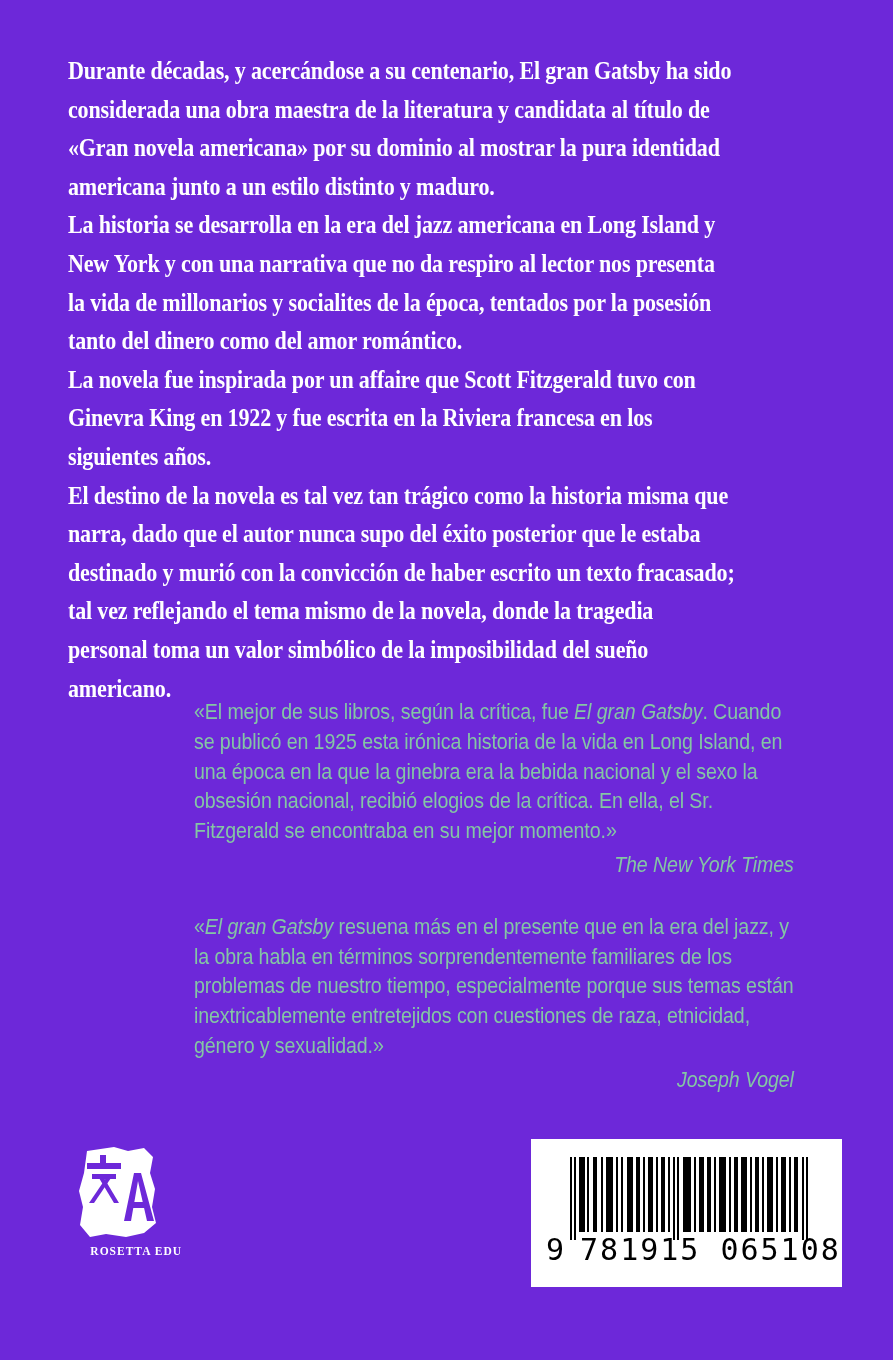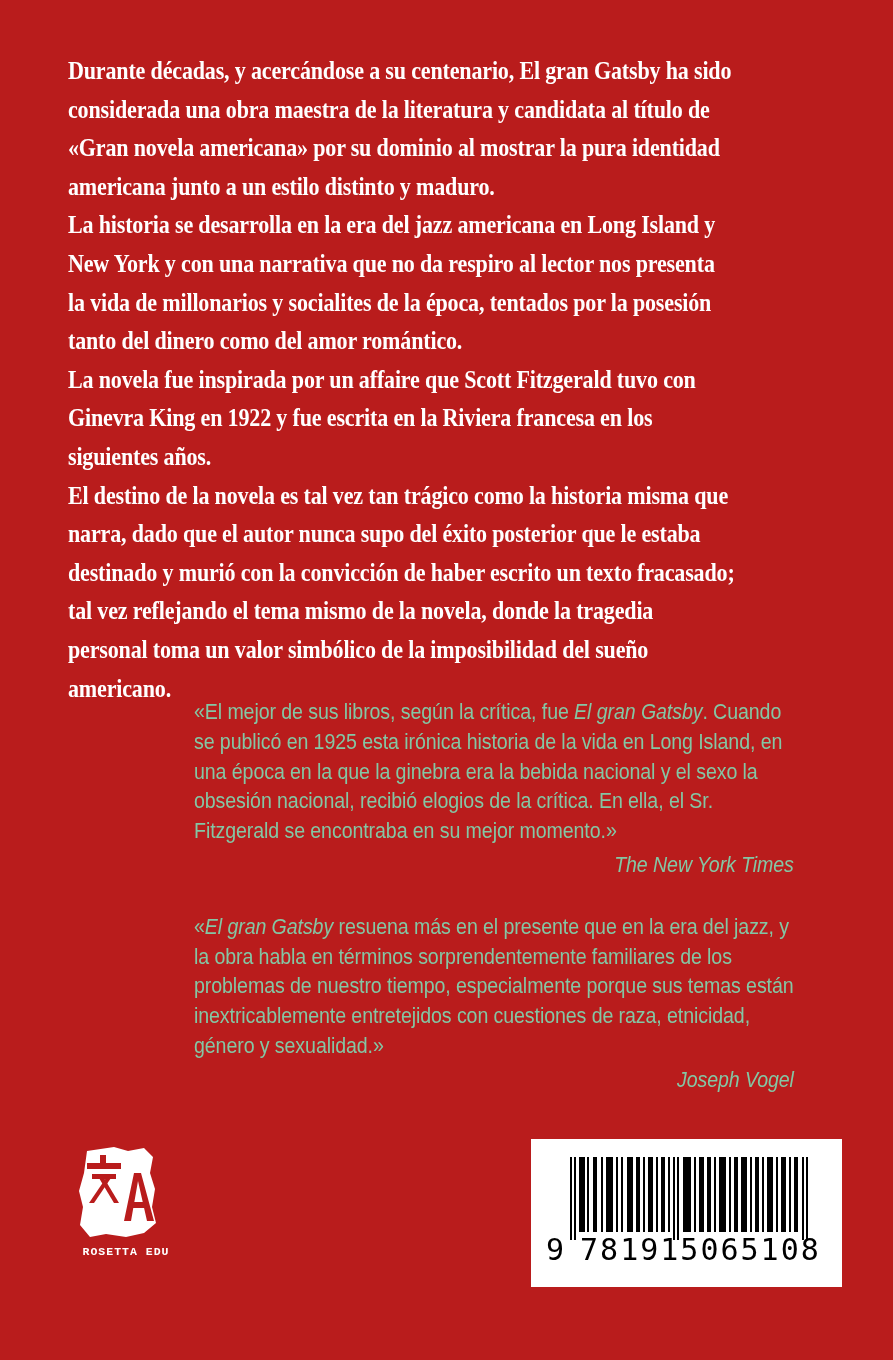--- a/index.html
+++ b/index.html
@@ -11,21 +11,21 @@
     width: 893px;
     height: 1360px;
     position: relative;
     overflow: hidden;
     font-family: "Liberation Serif", serif;
   }
 
   .cover {
     position: absolute;
     inset: 0;
-    background: #b91c1c;
+    background: #6d28d9;
   }
 
   
   .blurb {
     position: absolute;
     left: 68px;
     top: 52px;
     width: 772px;
     color: #ffffff;
     font-family: "Liberation Serif", serif;
@@ -73,23 +73,23 @@
     width: 112px;
   }
   .logo-mark {
     width: 100px;
     height: 96px;
     display: block;
   }
   .logo-name {
     margin-top: 4px;
     width: 112px;
-    text-align: center;
+    text-align: right;
     color: #ffffff;
-    font-family: Liberation Mono, monospace;
+    font-family: Liberation Serif, serif;
     font-weight: bold;
     font-size: 11.5px;
     letter-spacing: 1.0px;
   }
 
   
   .barcode-box {
     position: absolute;
     left: 531px;
     top: 1139px;
@@ -113,21 +113,21 @@
     width: 281px;
     height: 42px;
     color: #000000;
     font-family: "DejaVu Sans Mono", monospace;
     font-size: 30px;
     letter-spacing: 2px;
     display: flex;
     align-items: center;
   }
   .bc-lead { margin-right: 14px; }
-  .bc-g1 { margin-right: 0; }
+  .bc-g1 { margin-right: 20px; }
 </style>
 </head>
 <body>
 
 <div class="cover">
 
   <div class="blurb">
     <p>Durante décadas, y acercándose a su centenario, El gran Gatsby ha sido considerada una obra maestra de la literatura y candidata al título de «Gran novela americana» por su dominio al mostrar la pura identidad americana junto a un estilo distinto y maduro.</p>
     <p>La historia se desarrolla en la era del jazz americana en Long Island y New York y con una narrativa que no da respiro al lector nos presenta la vida de millonarios y socialites de la época, tentados por la posesión tanto del dinero como del amor romántico.</p>
     <p>La novela fue inspirada por un affaire que Scott Fitzgerald tuvo con Ginevra King en 1922 y fue escrita en la Riviera francesa en los siguientes años.</p>

